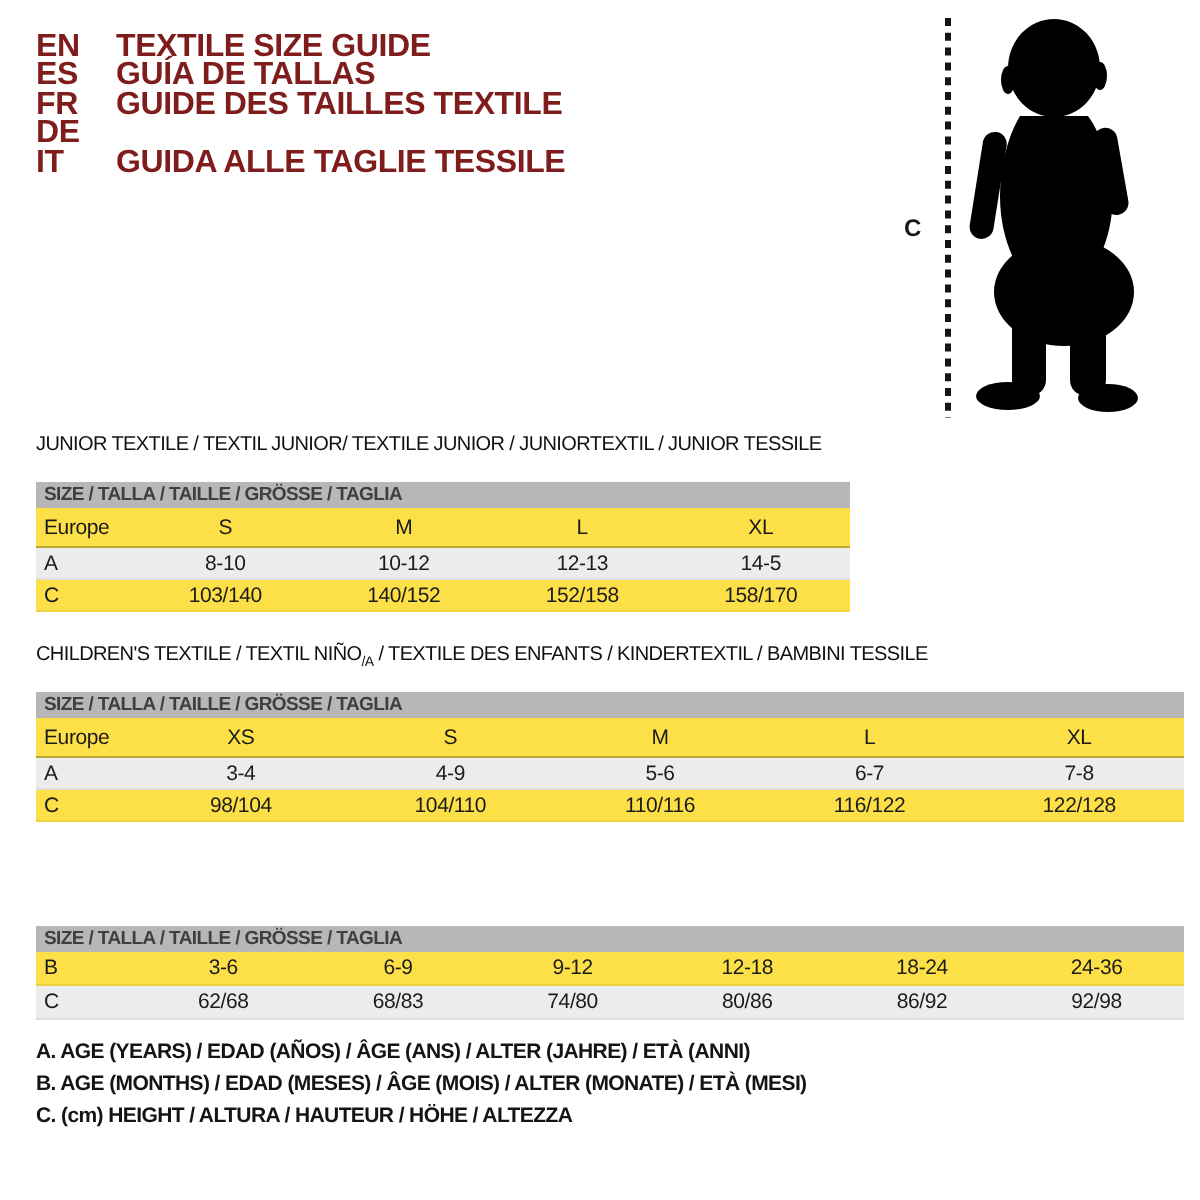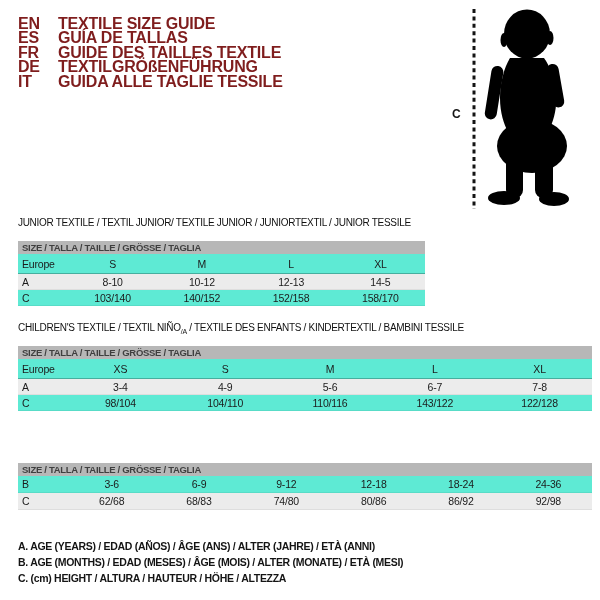--- a/index.html
+++ b/index.html
@@ -17,37 +17,37 @@
   .c-label{position:absolute;left:12px;top:101px;font-weight:700;font-size:12px;color:#161616;}
   .dash-line{position:absolute;left:31px;top:3px;}
   .baby{position:absolute;left:44px;top:2px;}
   
   .sec-title{position:absolute;left:18px;width:570px;
     font-weight:400;font-size:10px;letter-spacing:-0.3px;color:#111;line-height:13px;}
   .sec-title .sub{font-size:7px;vertical-align:sub;}
   .title-1{top:216px;}
   .title-2{top:321px;}
   .title-3{top:424px;line-height:19px;}
-  .table{position:absolute;left:18px;background:#5eead4;}
+  .table{position:absolute;left:18px;background:#fde047;}
   .table-1{top:241px;width:407px;}
   .table-2{top:346px;width:574px;}
   .table-3{top:463px;width:574px;}
   .band{height:13px;line-height:13px;background:var(--band-bg,#b7b7b7);
     color:#3f3f3f;font-weight:700;font-size:9.5px;letter-spacing:-0.3px;
     padding-left:4px;box-sizing:border-box;}
   .rows .tr{display:flex;align-items:center;height:15px;font-size:10.5px;
     letter-spacing:-0.2px;border-bottom:1px solid rgba(0,0,0,0.06);}
   .rows .tr:nth-child(even){background:var(--stripe-bg,#ececec);}
   .table-1 .rows .tr:first-child,
   .table-2 .rows .tr:first-child{height:19px;border-bottom:1px solid rgba(0,0,0,0.25);}
   .table-3 .rows .tr{height:16px;}
   .rows .th{width:50px;flex:0 0 50px;padding-left:4px;box-sizing:border-box;text-align:left;}
   .rows .td{flex:1;text-align:center;}
   
-  .legend{position:absolute;left:18px;top:538px;width:570px;}
+  .legend{position:absolute;left:18px;top:518px;width:570px;}
   .legend-line{height:16.2px;line-height:16.2px;font-weight:700;font-size:10.5px;
     letter-spacing:-0.3px;color:#141414;}
 </style>
 </head>
 <body>
 
 <div class="page" style="--band-bg: #b7b7b7; --stripe-bg: #ececec;">
 
   <div class="langs">
     <div class="lang-row">
@@ -57,21 +57,20 @@
     <div class="lang-row">
       <span class="code">ES</span>
       <span class="lbl">GUÍA DE TALLAS</span>
     </div>
     <div class="lang-row">
       <span class="code">FR</span>
       <span class="lbl">GUIDE DES TAILLES TEXTILE</span>
     </div>
     <div class="lang-row">
       <span class="code">DE</span>
-      <span class="lbl">TEXTILGRÖßENFÜHRUNG</span>
     </div>
     <div class="lang-row">
       <span class="code">IT</span>
       <span class="lbl">GUIDA ALLE TAGLIE TESSILE</span>
     </div>
   </div>
 
   <div class="figure">
     <span class="c-label">C</span>
     <svg class="dash-line" width="6" height="200" viewBox="0 0 6 200">
@@ -142,21 +141,21 @@
           <div class="td">4-9</div>
           <div class="td">5-6</div>
           <div class="td">6-7</div>
           <div class="td">7-8</div>
         </div>
         <div class="tr">
           <div class="th">C</div>
           <div class="td">98/104</div>
           <div class="td">104/110</div>
           <div class="td">110/116</div>
-          <div class="td">143/122</div>
+          <div class="td">116/122</div>
           <div class="td">122/128</div>
         </div>
       </div>
   </div>
 
   <div class="table table-3">
     <div class="band">SIZE / TALLA / TAILLE / GRÖSSE / TAGLIA</div>
     <div class="rows">
         <div class="tr">
           <div class="th">B</div>

